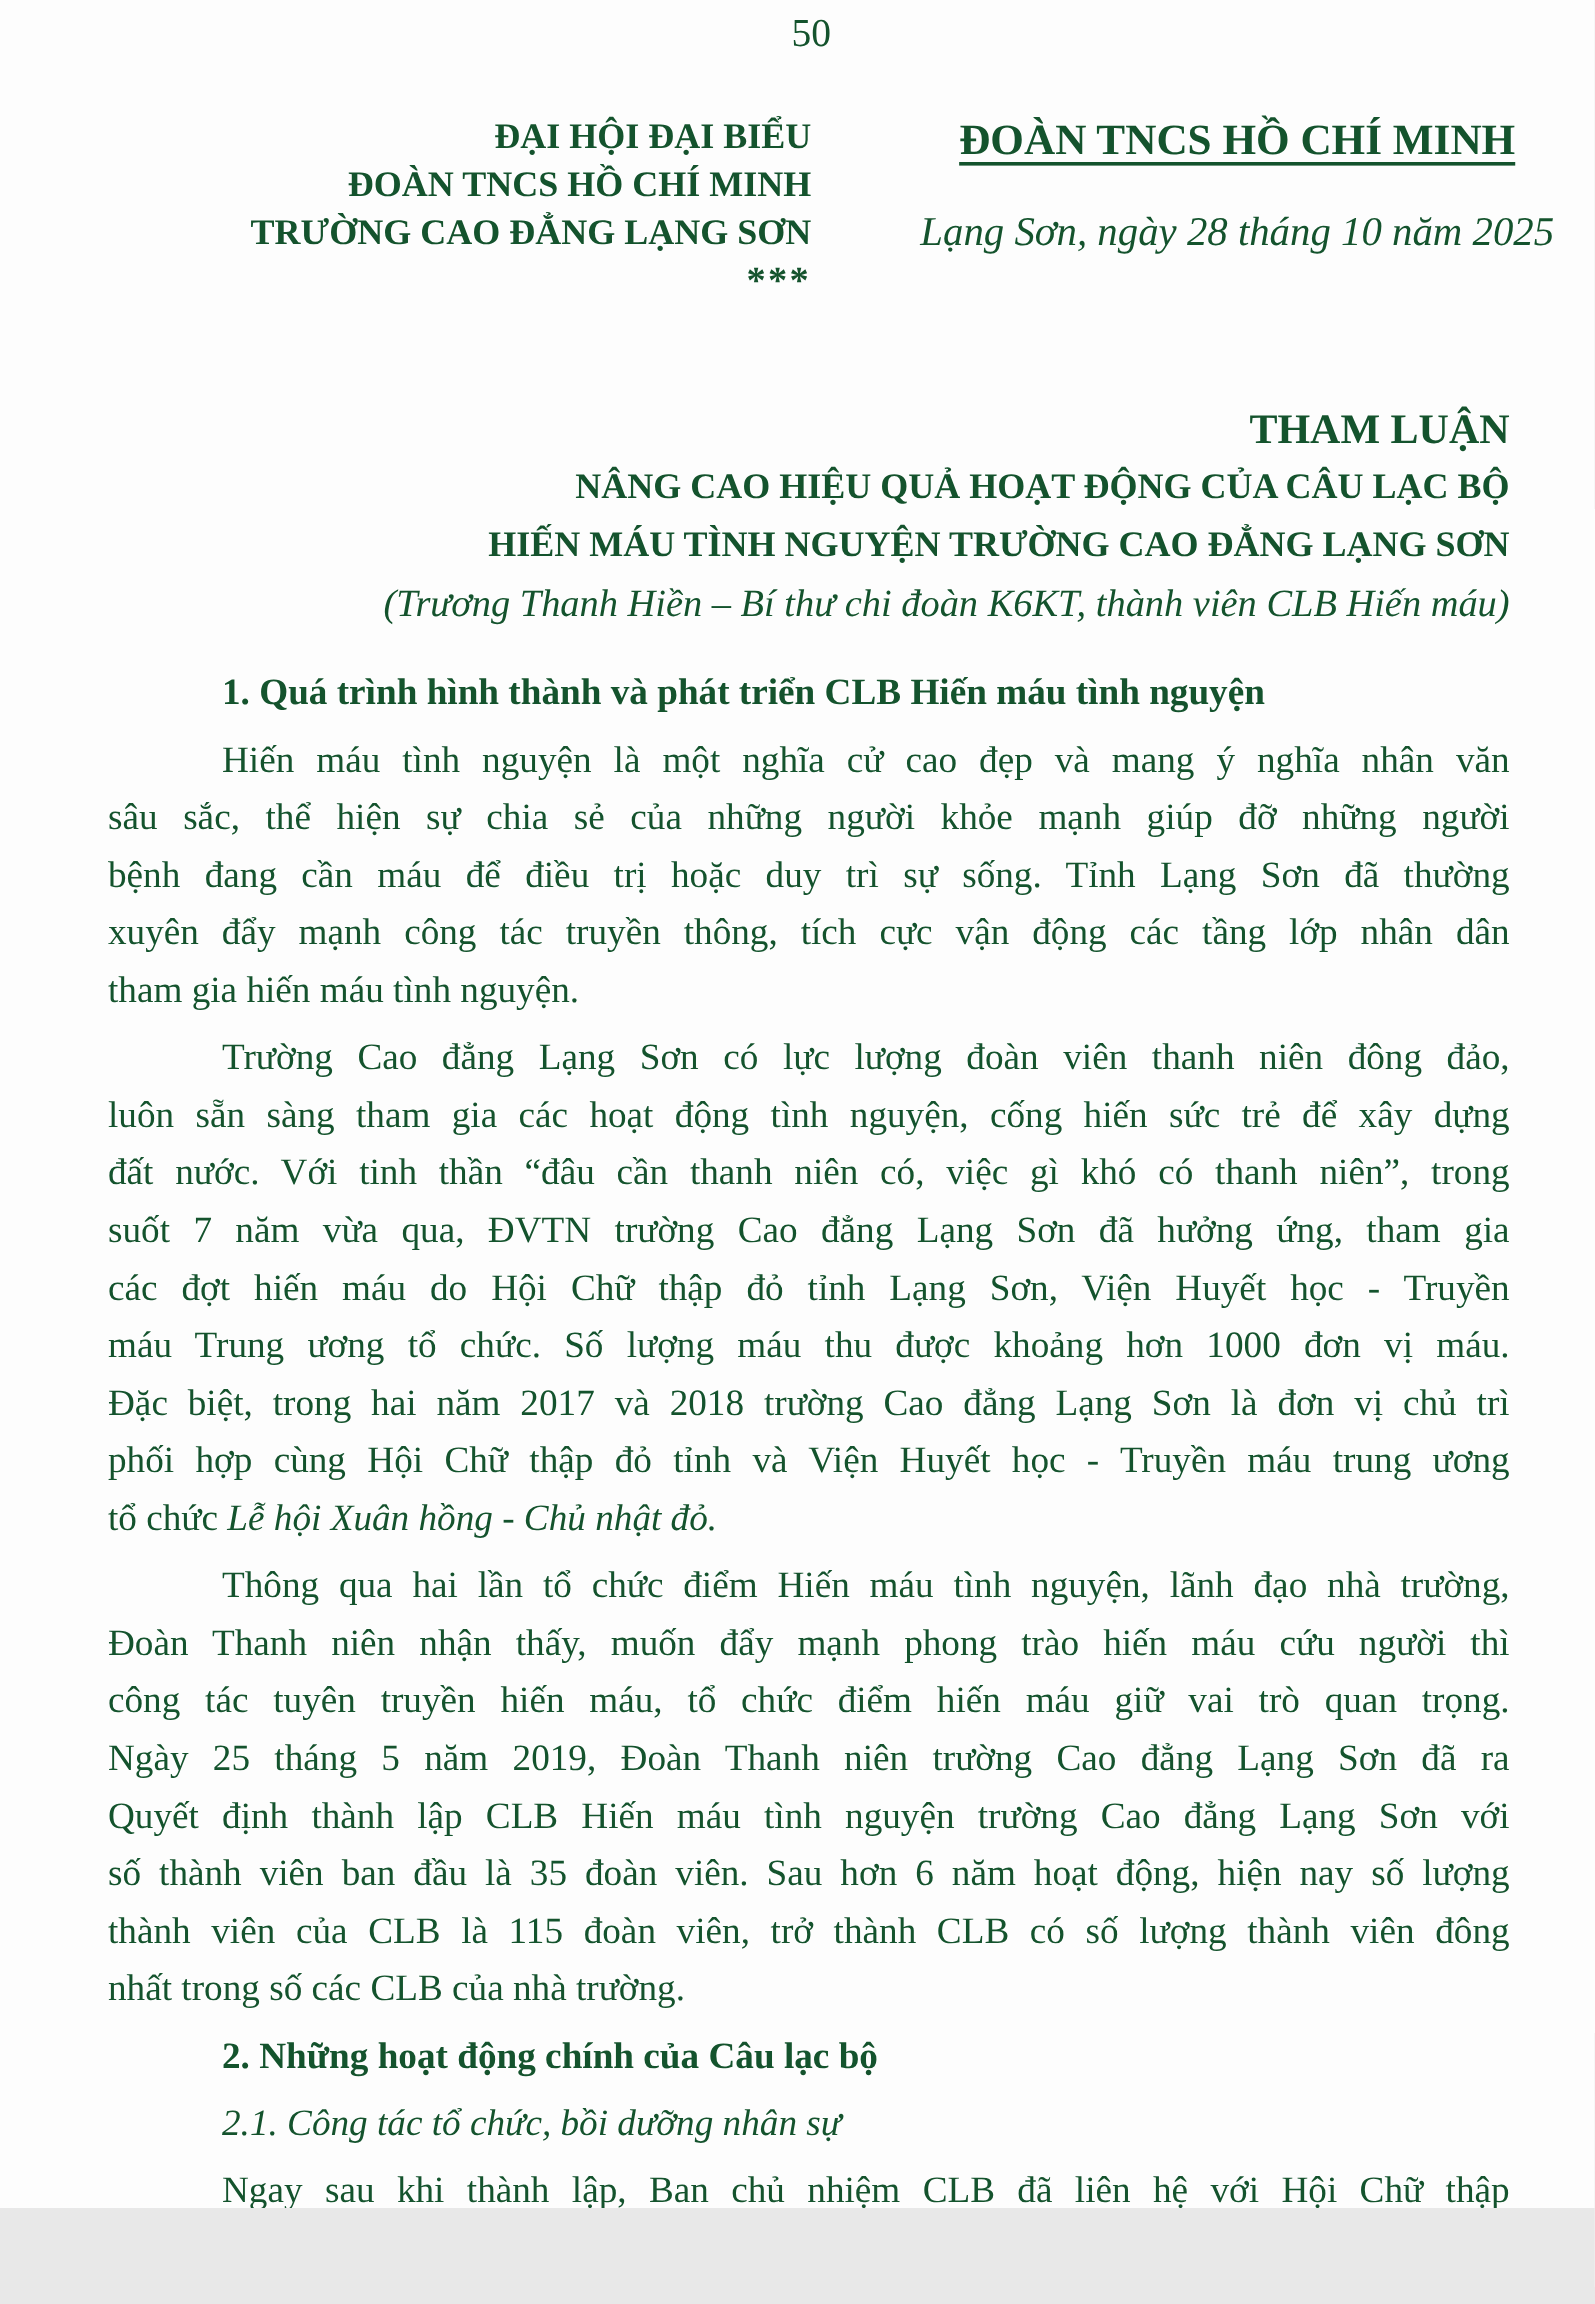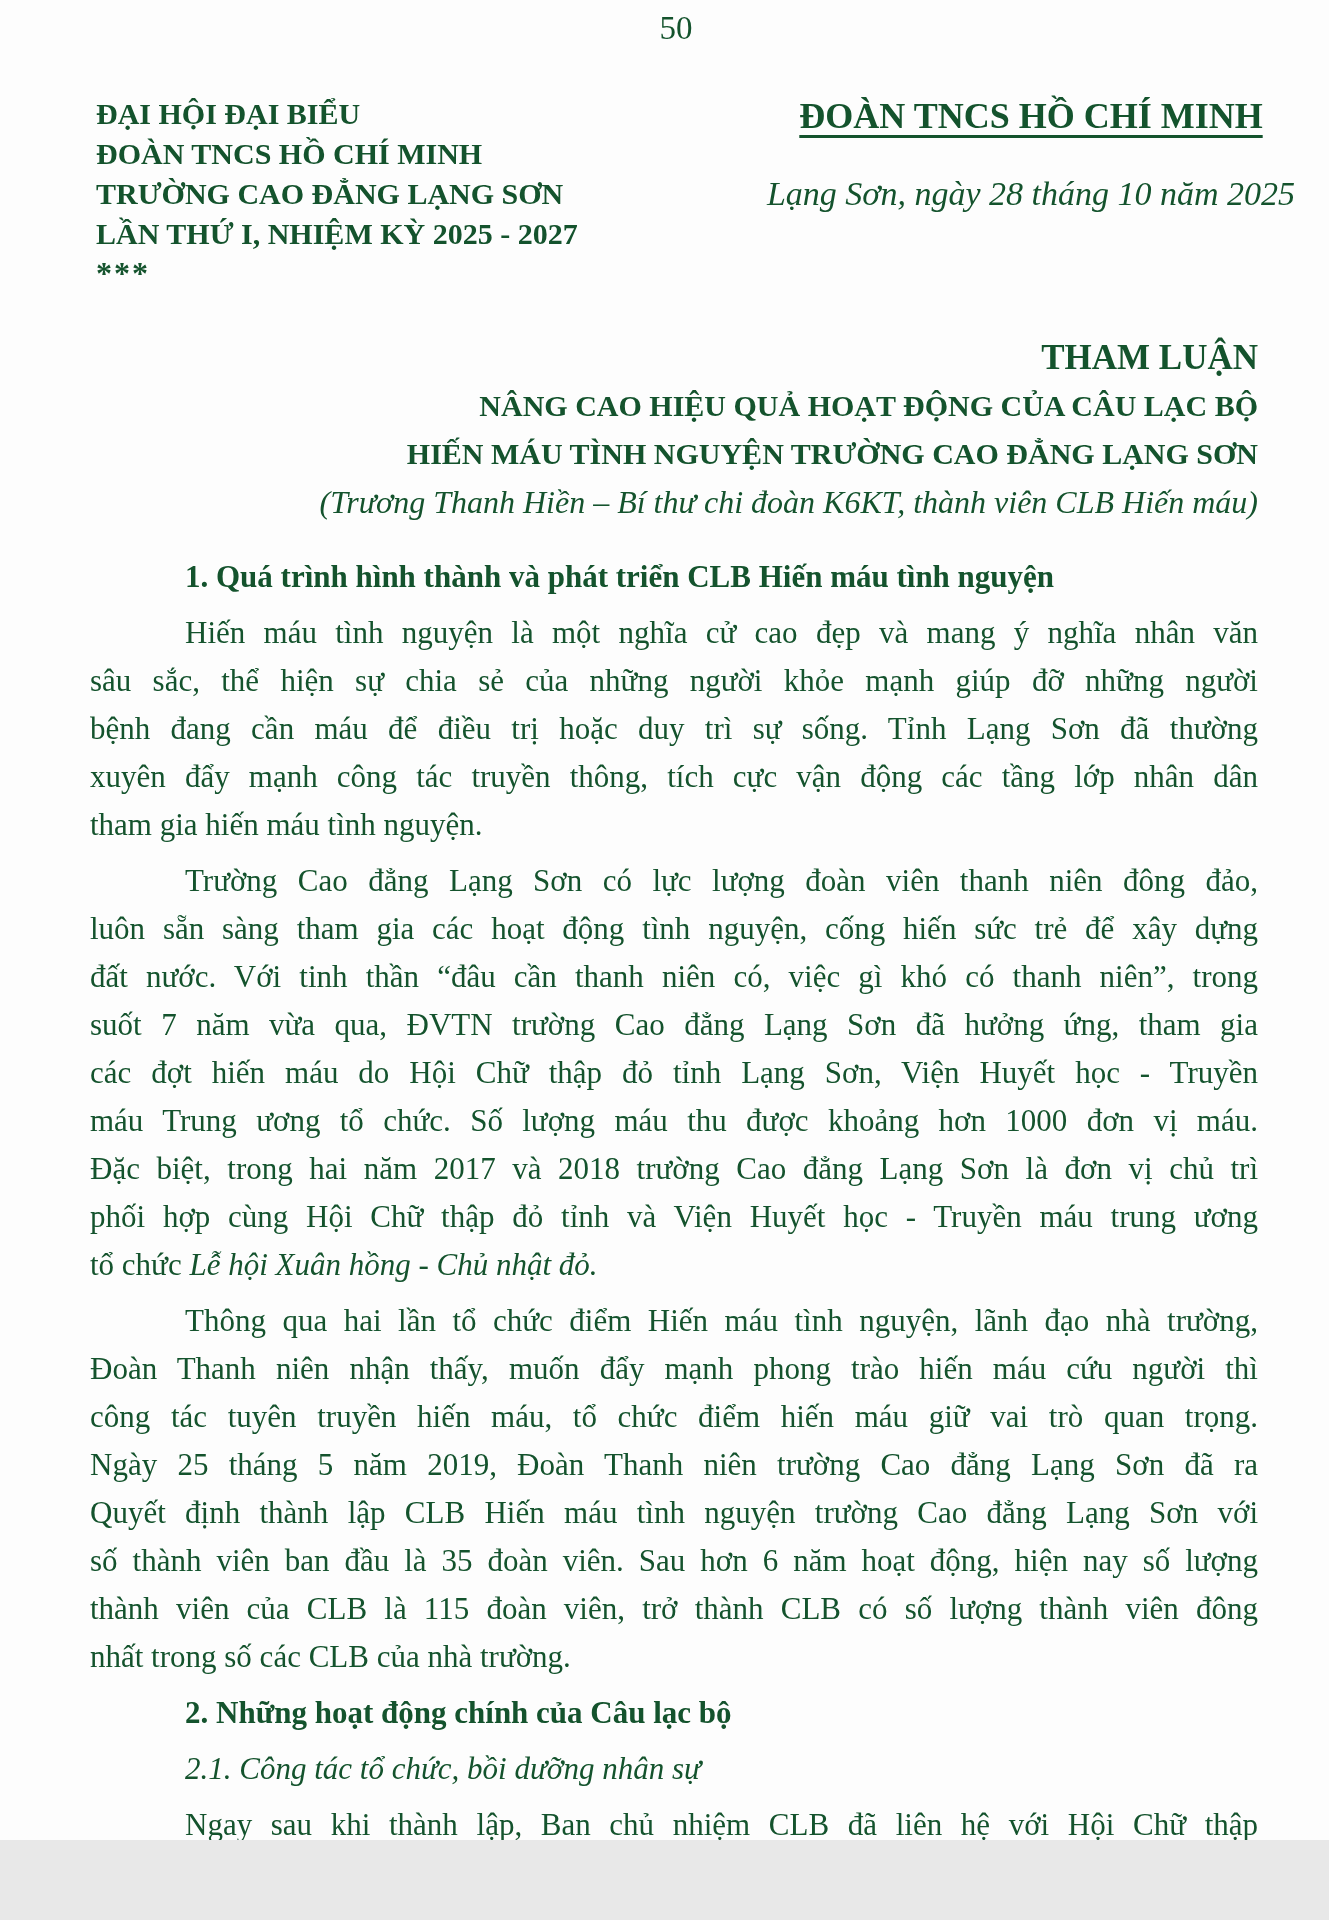--- a/index.html
+++ b/index.html
@@ -15,21 +15,21 @@
   
   .page-number{
     position:absolute;top:10px;left:676px;transform:translateX(-50%);
     font-size:33px;line-height:36px;
   }
   
   .header{
     position:absolute;top:94px;left:96px;width:1220px;
     display:flex;justify-content:space-between;align-items:flex-start;
   }
-  .header-left{width:580px;text-align:left;font-weight:bold;font-size:30px;line-height:40px;}
+  .header-left{width:580px;text-align:right;font-weight:bold;font-size:30px;line-height:40px;}
   .header-left .hl-line{white-space:nowrap;}
   .header-left .separator{font-size:32px;line-height:34px;margin-top:2px;letter-spacing:2px;}
   .header-right{width:570px;text-align:center;}
   .org-title{
     font-weight:bold;font-size:36px;line-height:44px;white-space:nowrap;
     text-decoration:underline;text-underline-offset:7px;text-decoration-thickness:3px;
   }
   .dateline{font-style:italic;font-size:34px;line-height:40px;margin-top:36px;white-space:nowrap;}
   
   .title-block{position:absolute;top:334px;left:90px;width:1168px;text-align:right;}
@@ -53,21 +53,20 @@
 
 <div class="canvas">
 
   <div class="page-number">50</div>
 
   <div class="header">
     <div class="header-left">
       <div class="hl-line">ĐẠI HỘI ĐẠI BIỂU</div>
       <div class="hl-line">ĐOÀN TNCS HỒ CHÍ MINH</div>
       <div class="hl-line">TRƯỜNG CAO ĐẲNG LẠNG SƠN</div>
-      <div class="hl-line">LẦN THỨ I, NHIỆM KỲ 2025 - 2027</div>
       <div class="separator">***</div>
     </div>
     <div class="header-right">
       <div class="org-title">ĐOÀN TNCS HỒ CHÍ MINH</div>
       <div class="dateline">Lạng Sơn, ngày 28 tháng 10 năm 2025</div>
     </div>
   </div>
 
   <div class="title-block">
     <div class="doc-type">THAM LUẬN</div>

